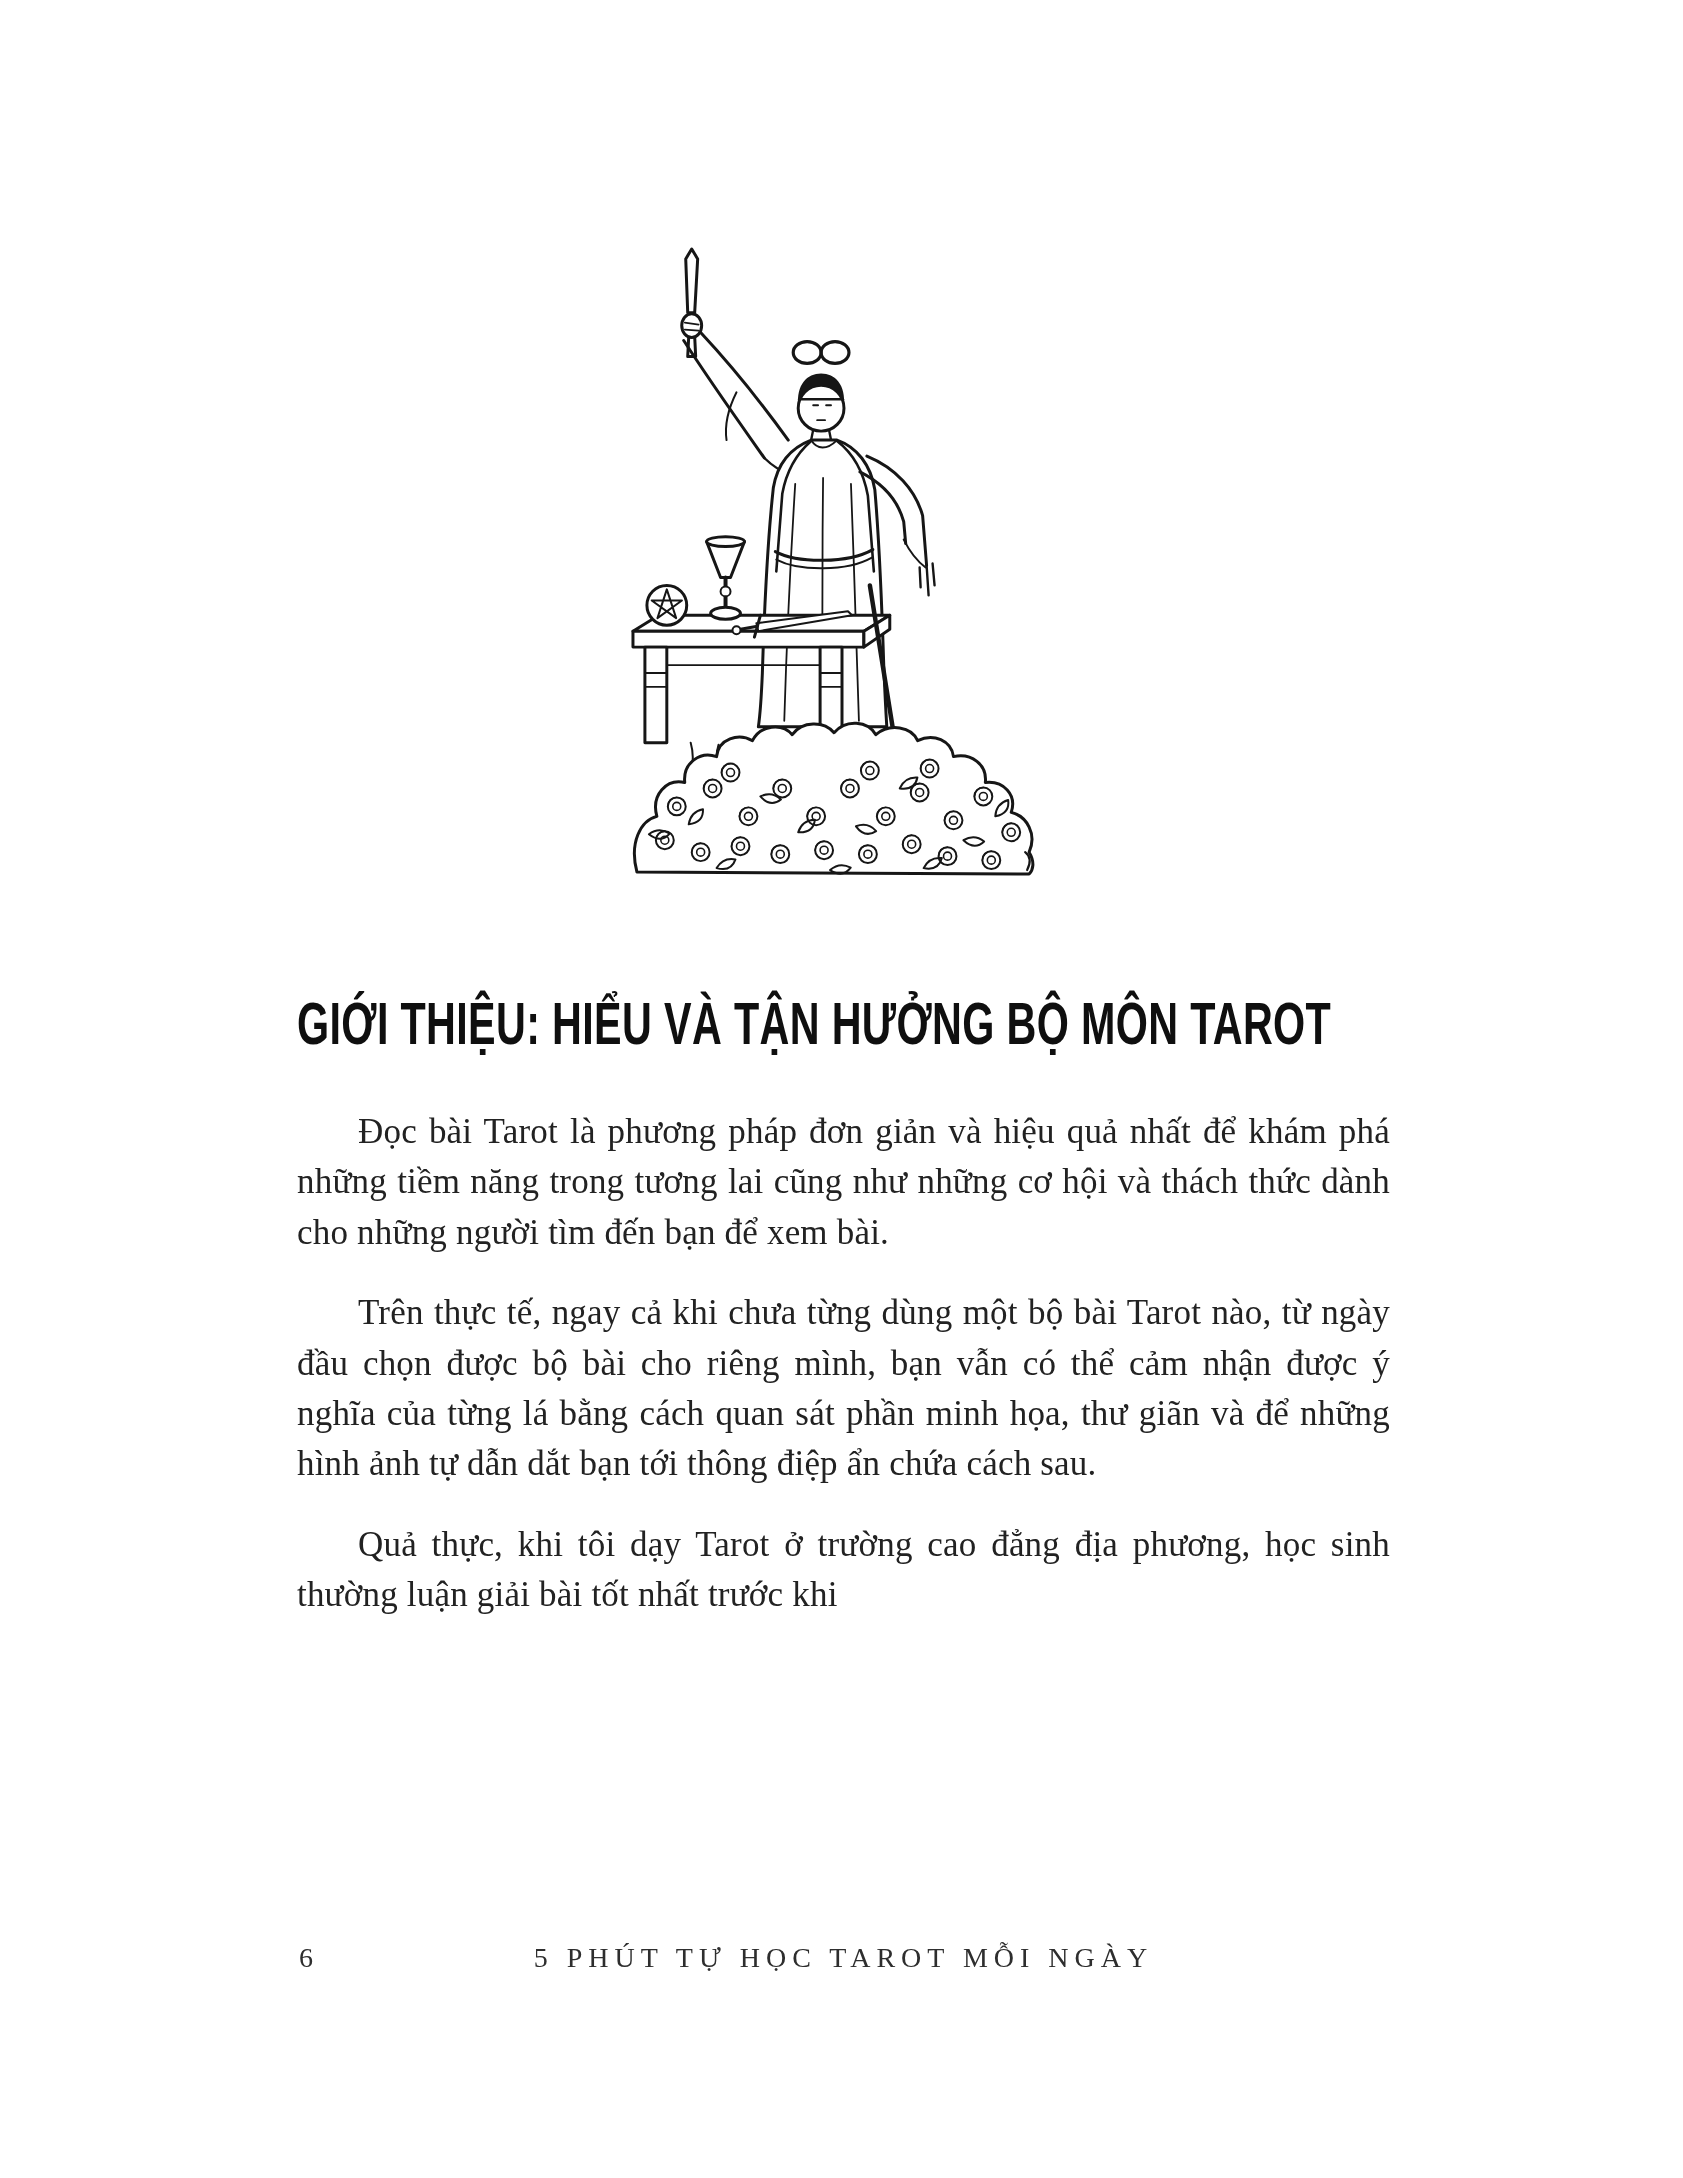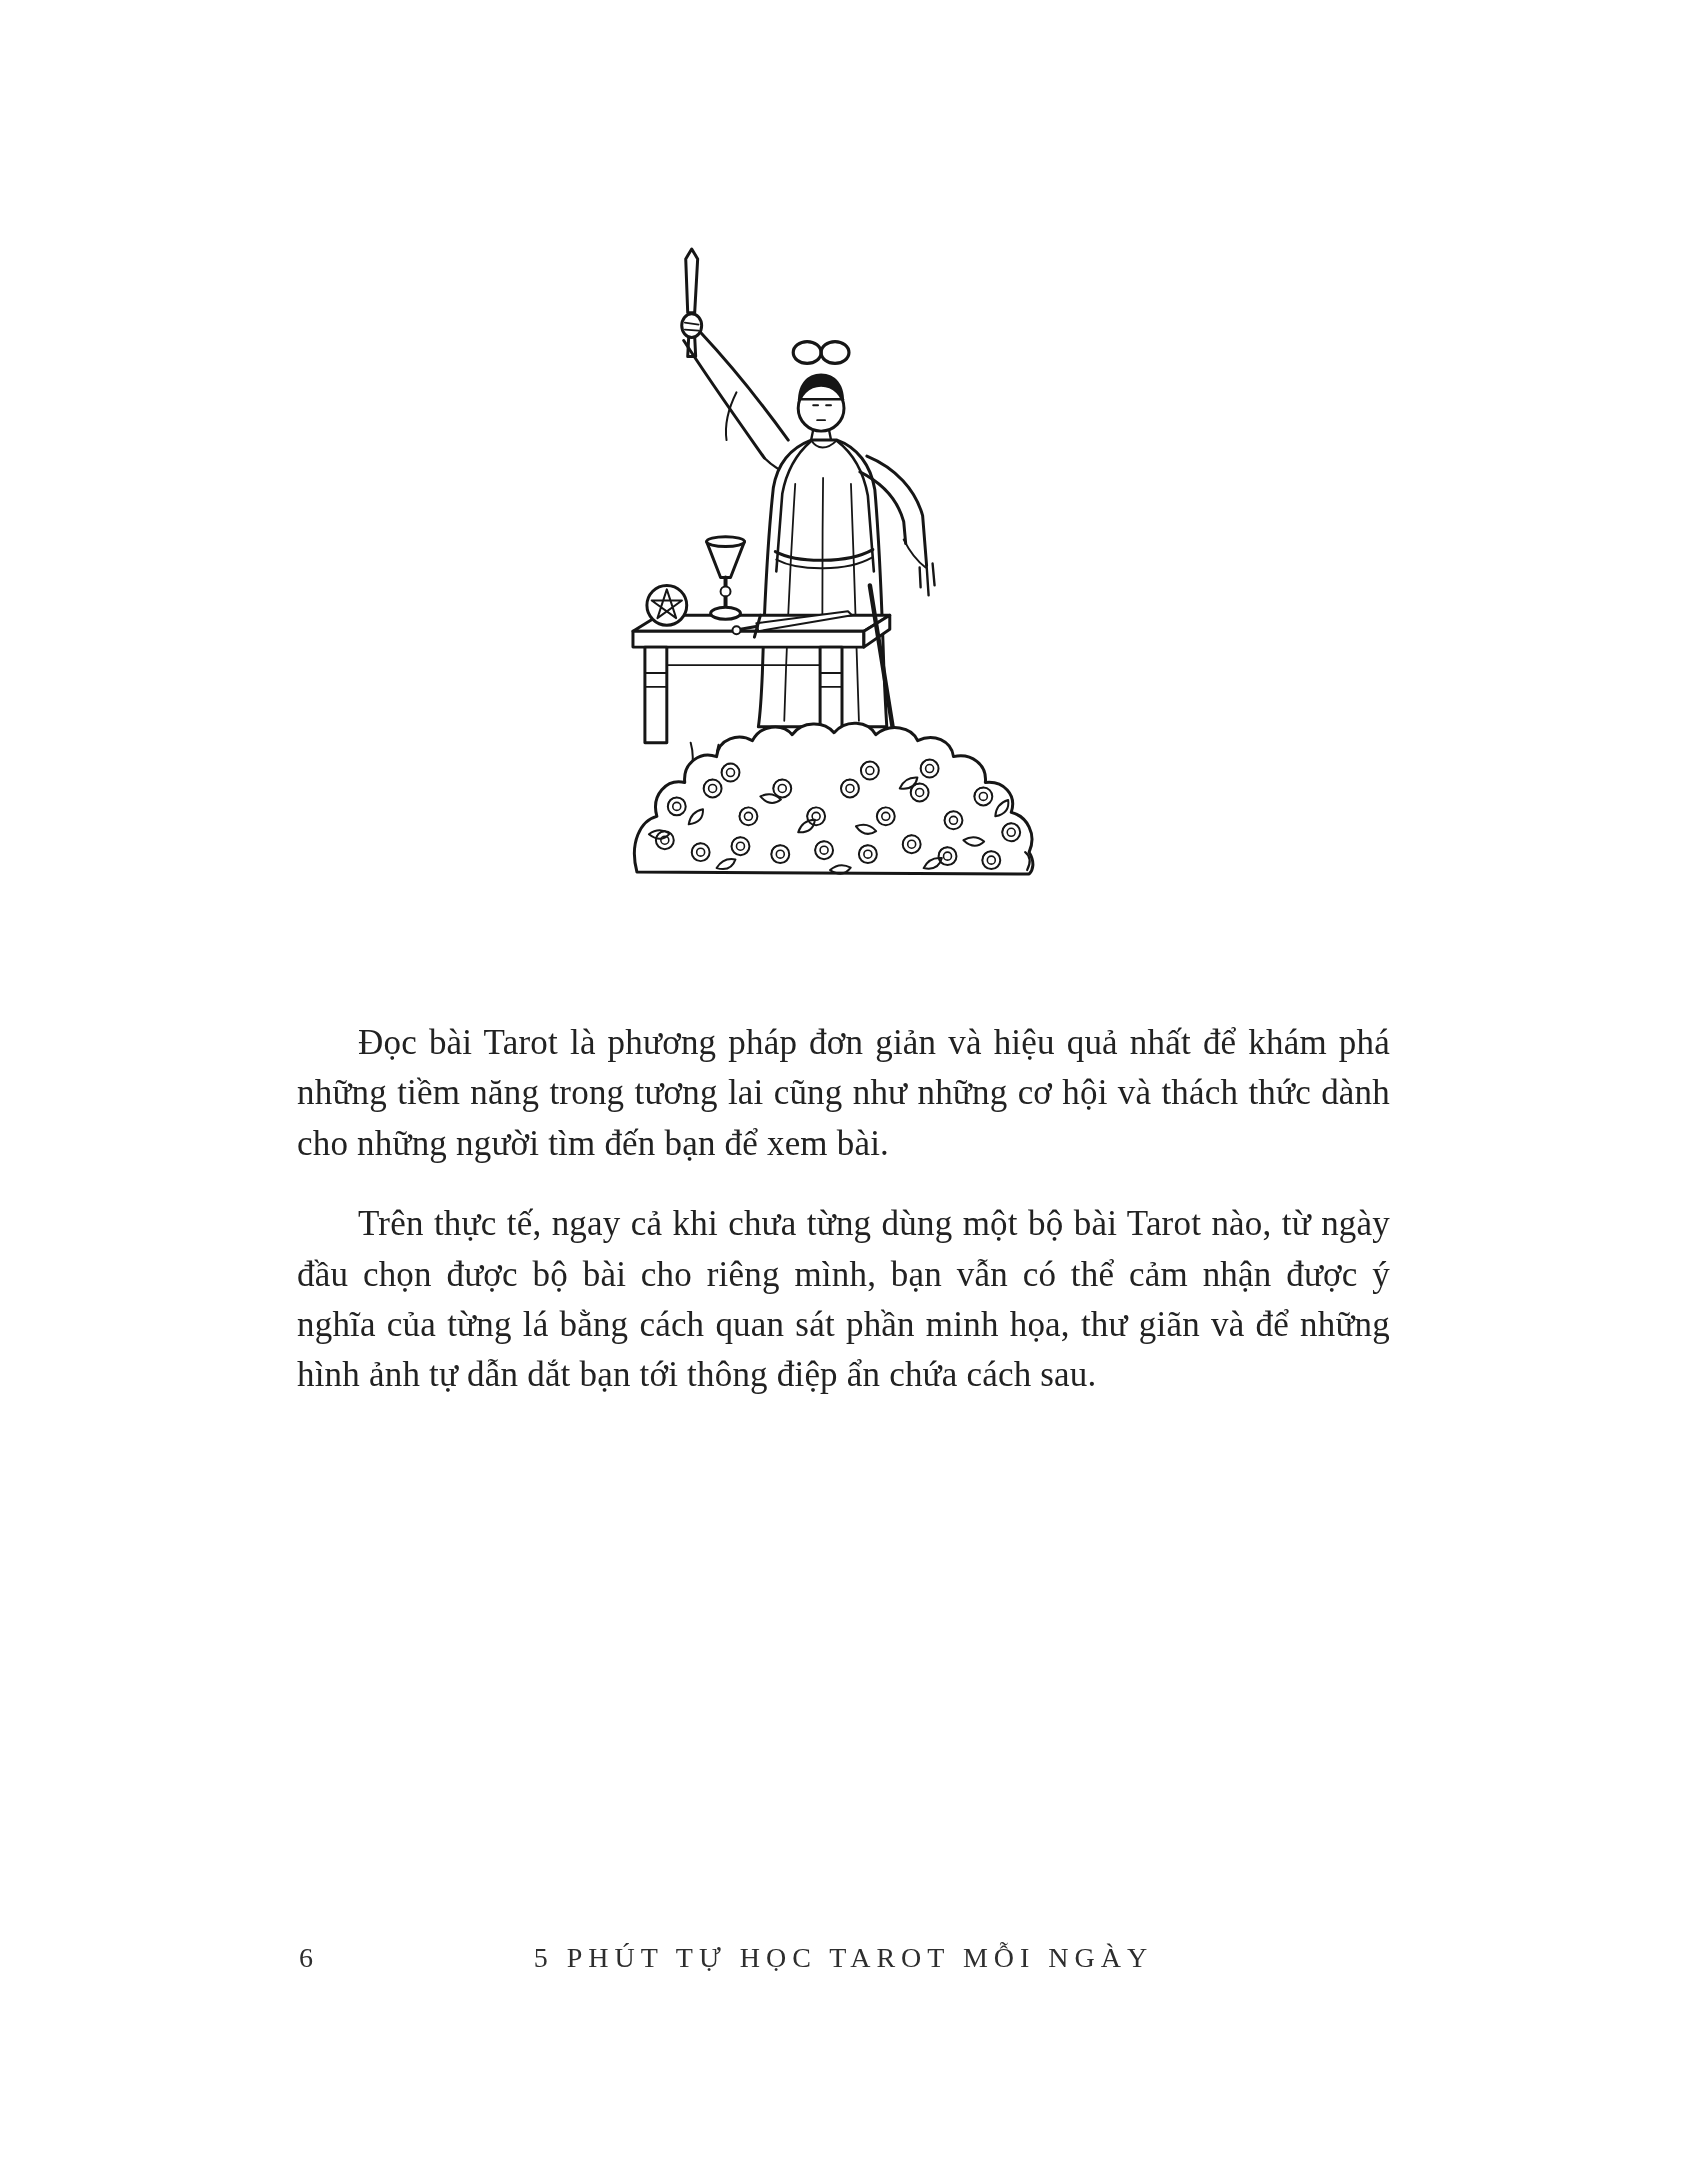--- a/index.html
+++ b/index.html
@@ -211,22 +211,26 @@
             <use href="#leaf" transform="translate(206,630) rotate(10)"></use>
             <use href="#leaf" transform="translate(300,628) rotate(-12)"></use>
           </g>
           <path d="M402 612 q8 6 2 18" stroke-width="2.2"></path>
         </g>
       </g>
     </svg>
   </figure>
 
   <main class="content">
+    <h1 class="heading">
+      <span class="condensed">GIỚI THIỆU: HIỂU VÀ TẬN HƯỞNG BỘ MÔN TAROT</span>
+    </h1>
     <p class="body">Đọc bài Tarot là phương pháp đơn giản và hiệu quả nhất để khám phá những tiềm năng trong tương lai cũng như những cơ hội và thách thức dành cho những người tìm đến bạn để xem bài.</p>
     <p class="body">Trên thực tế, ngay cả khi chưa từng dùng một bộ bài Tarot nào, từ ngày đầu chọn được bộ bài cho riêng mình, bạn vẫn có thể cảm nhận được ý nghĩa của từng lá bằng cách quan sát phần minh họa, thư giãn và để những hình ảnh tự dẫn dắt bạn tới thông điệp ẩn chứa cách sau.</p>
+    <p class="body">Quả thực, khi tôi dạy Tarot ở trường cao đẳng địa phương, học sinh thường luận giải bài tốt nhất trước khi</p>
   </main>
 
   <footer class="footer">
     <span class="page-num">6</span>
     <span class="running-title">5 PHÚT TỰ HỌC TAROT MỖI NGÀY</span>
   </footer>
 
 </div>
 
 

